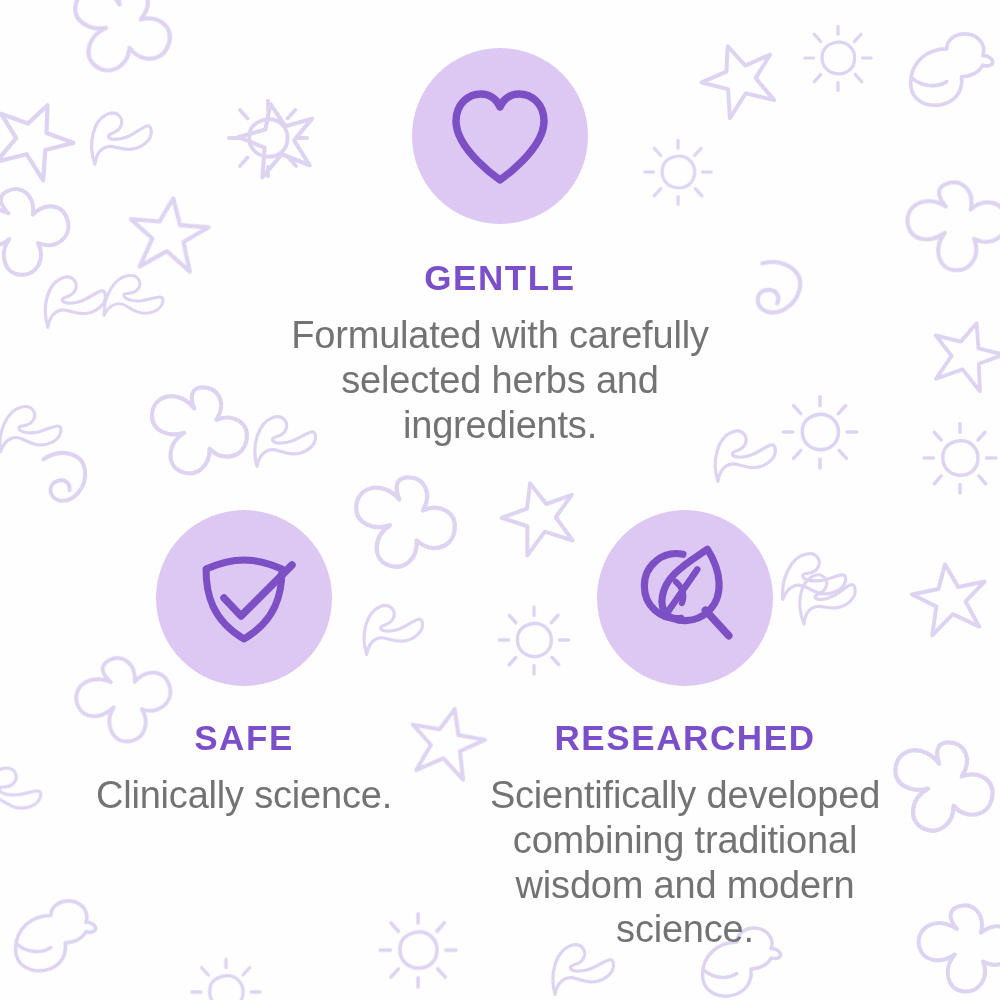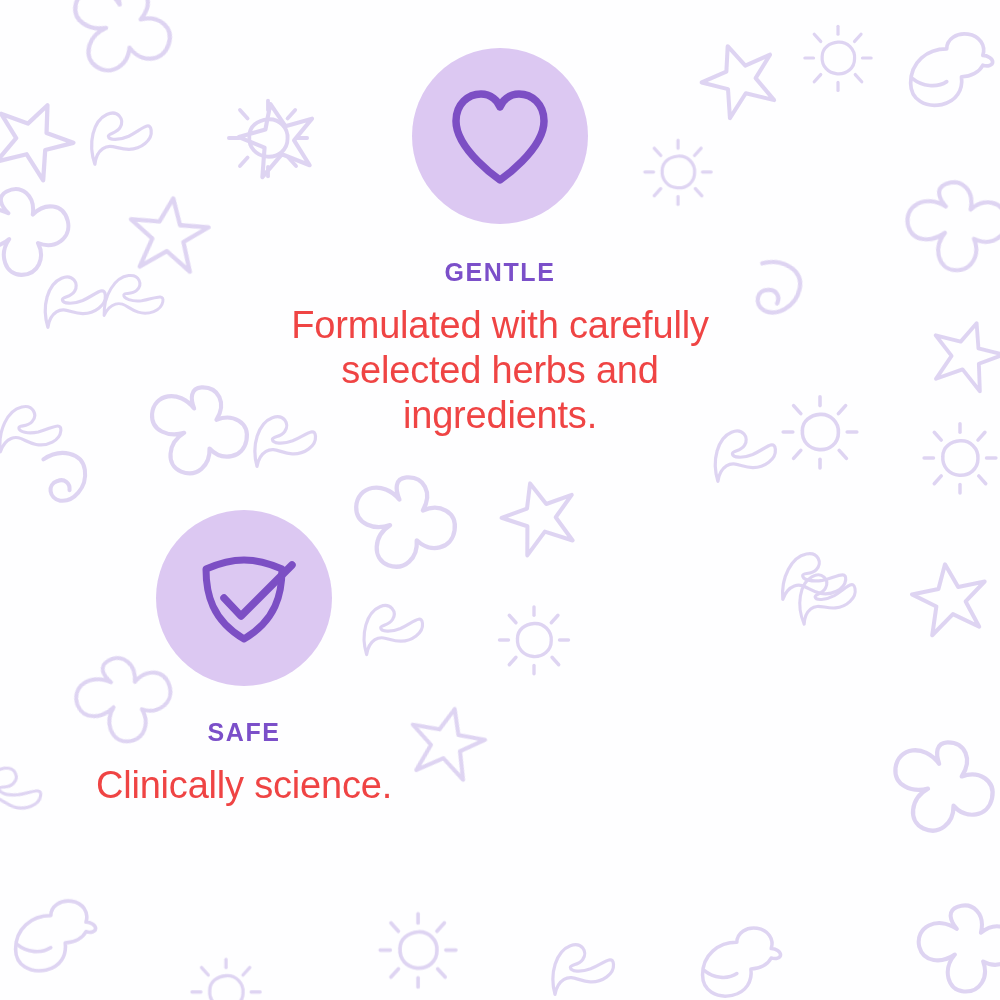--- a/index.html
+++ b/index.html
@@ -51,29 +51,29 @@
     align-items: center;
     justify-content: center;
   }
   .icon-circle svg {
     display: block;
   }
 
   .feature-title {
     color: #7B4FC9;
     font-weight: bold;
-    font-size: 25px;
+    font-size: 35px;
     letter-spacing: 1.6px;
     line-height: 1;
     margin: 0;
     white-space: nowrap;
   }
 
   .feature-desc {
-    color: #ef4444;
+    color: #737373;
     font-size: 38px;
     line-height: 1.18;
     margin: 0;
     font-weight: 400;
     letter-spacing: -0.2px;
   }
   .feature-desc span {
     display: block;
   }
 
@@ -216,14 +216,37 @@
                  C98 56 92 82 60 101 C28 82 22 56 22 31 Z" fill="none" stroke="#7C4FC4" stroke-width="7" stroke-linejoin="round" stroke-linecap="round"></path>
         <path d="M40 60 L57 78 L108 27" fill="none" stroke="#7C4FC4" stroke-width="7.5" stroke-linejoin="round" stroke-linecap="round"></path>
       </svg>
     </div>
     <div class="feature-title">SAFE</div>
     <div class="feature-desc">
       <span>Clinically science.</span>
     </div>
   </div>
 
+  <div class="feature" id="feature-researched">
+    <div class="icon-circle">
+      <svg width="122" height="122" viewBox="0 0 120 120">
+
+        <path d="M58 17 C38 13 20 28 20 48 C20 68 36 82 56 80" fill="none" stroke="#7C4FC4" stroke-width="7" stroke-linecap="round"></path>
+
+        <path d="M80 72 L103 97" fill="none" stroke="#7C4FC4" stroke-width="7.5" stroke-linecap="round"></path>
+
+        <path d="M82 12 C96 34 98 58 84 72 C70 86 50 84 42 76
+                 C34 68 36 50 50 36 C62 24 74 18 82 12 Z" fill="none" stroke="#7C4FC4" stroke-width="7" stroke-linejoin="round" stroke-linecap="round"></path>
+
+        <path d="M72 32 L40 78" fill="none" stroke="#7C4FC4" stroke-width="6.5" stroke-linecap="round"></path>
+
+        <path d="M51 44 C58 50 60 58 57 65" fill="none" stroke="#7C4FC4" stroke-width="6" stroke-linecap="round"></path>
+      </svg>
+    </div>
+    <div class="feature-title">RESEARCHED</div>
+    <div class="feature-desc">
+      <span>Scientifically developed</span>
+      <span>combining traditional</span>
+      <span>wisdom and modern science.</span>
+    </div>
+  </div>
 
 </div>
 
 </body></html>

